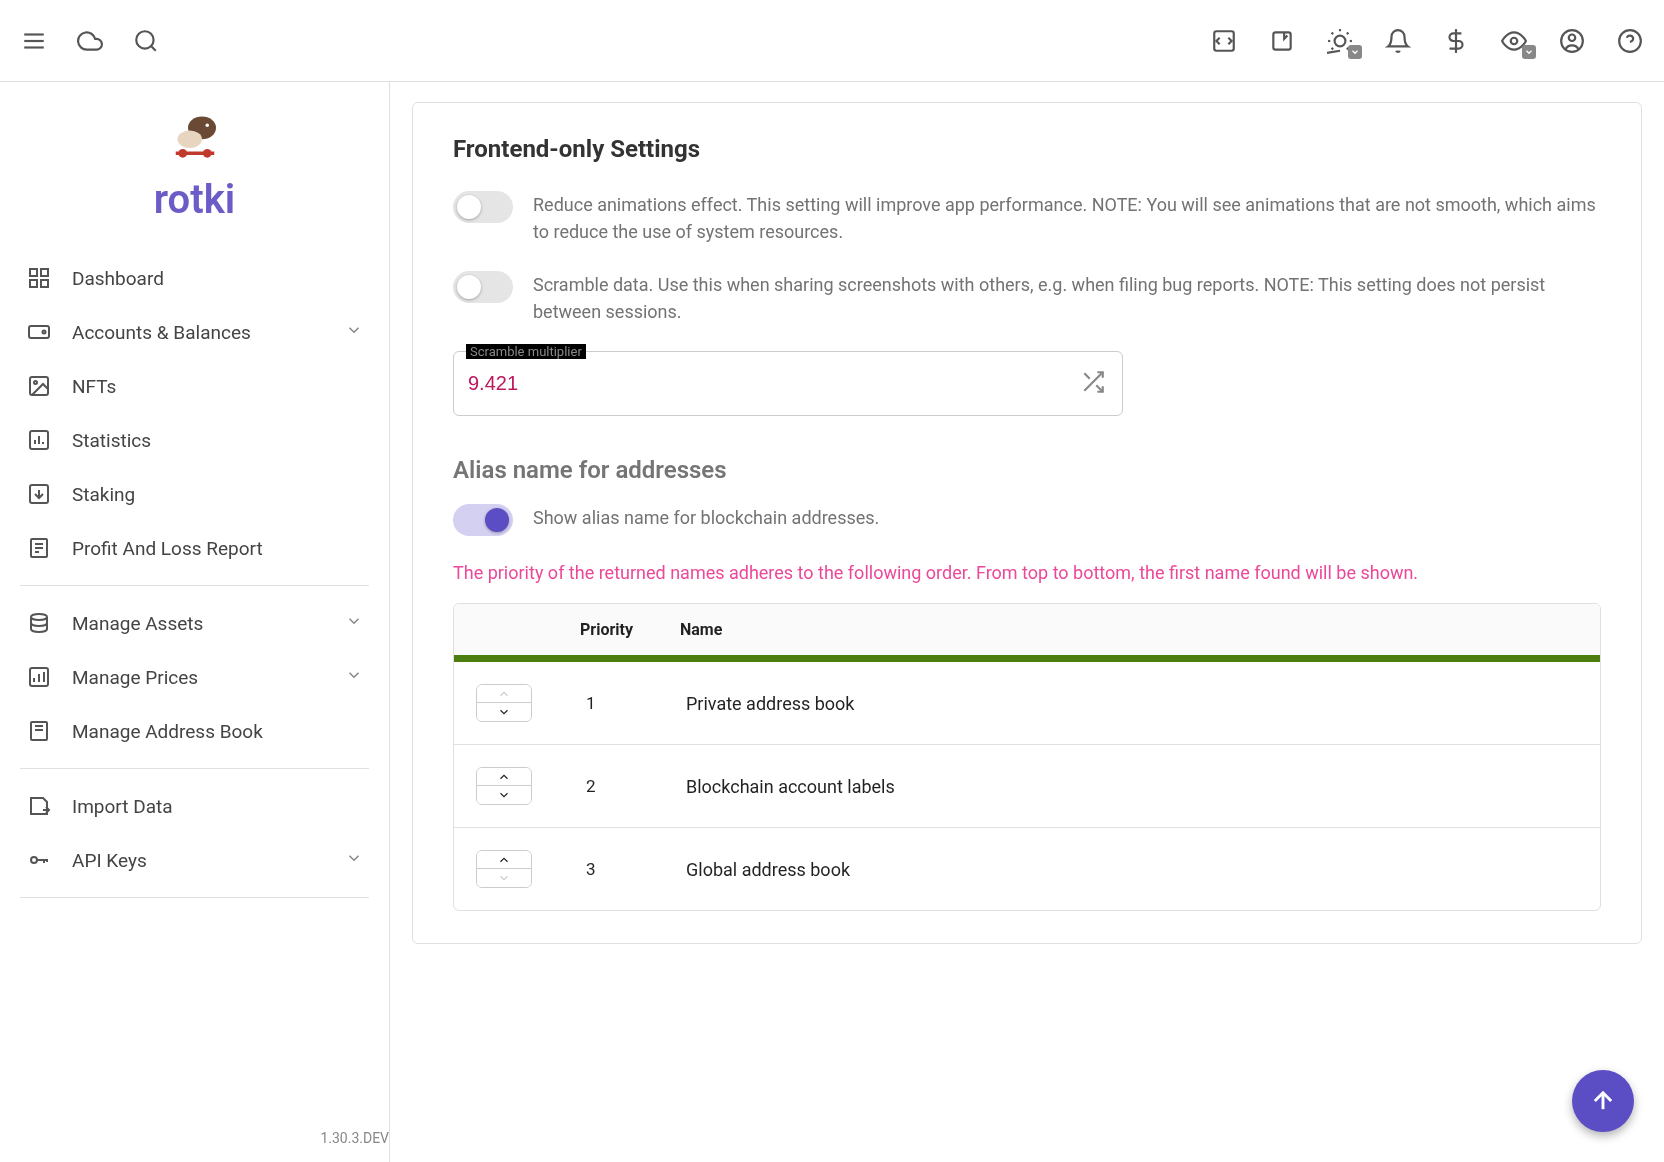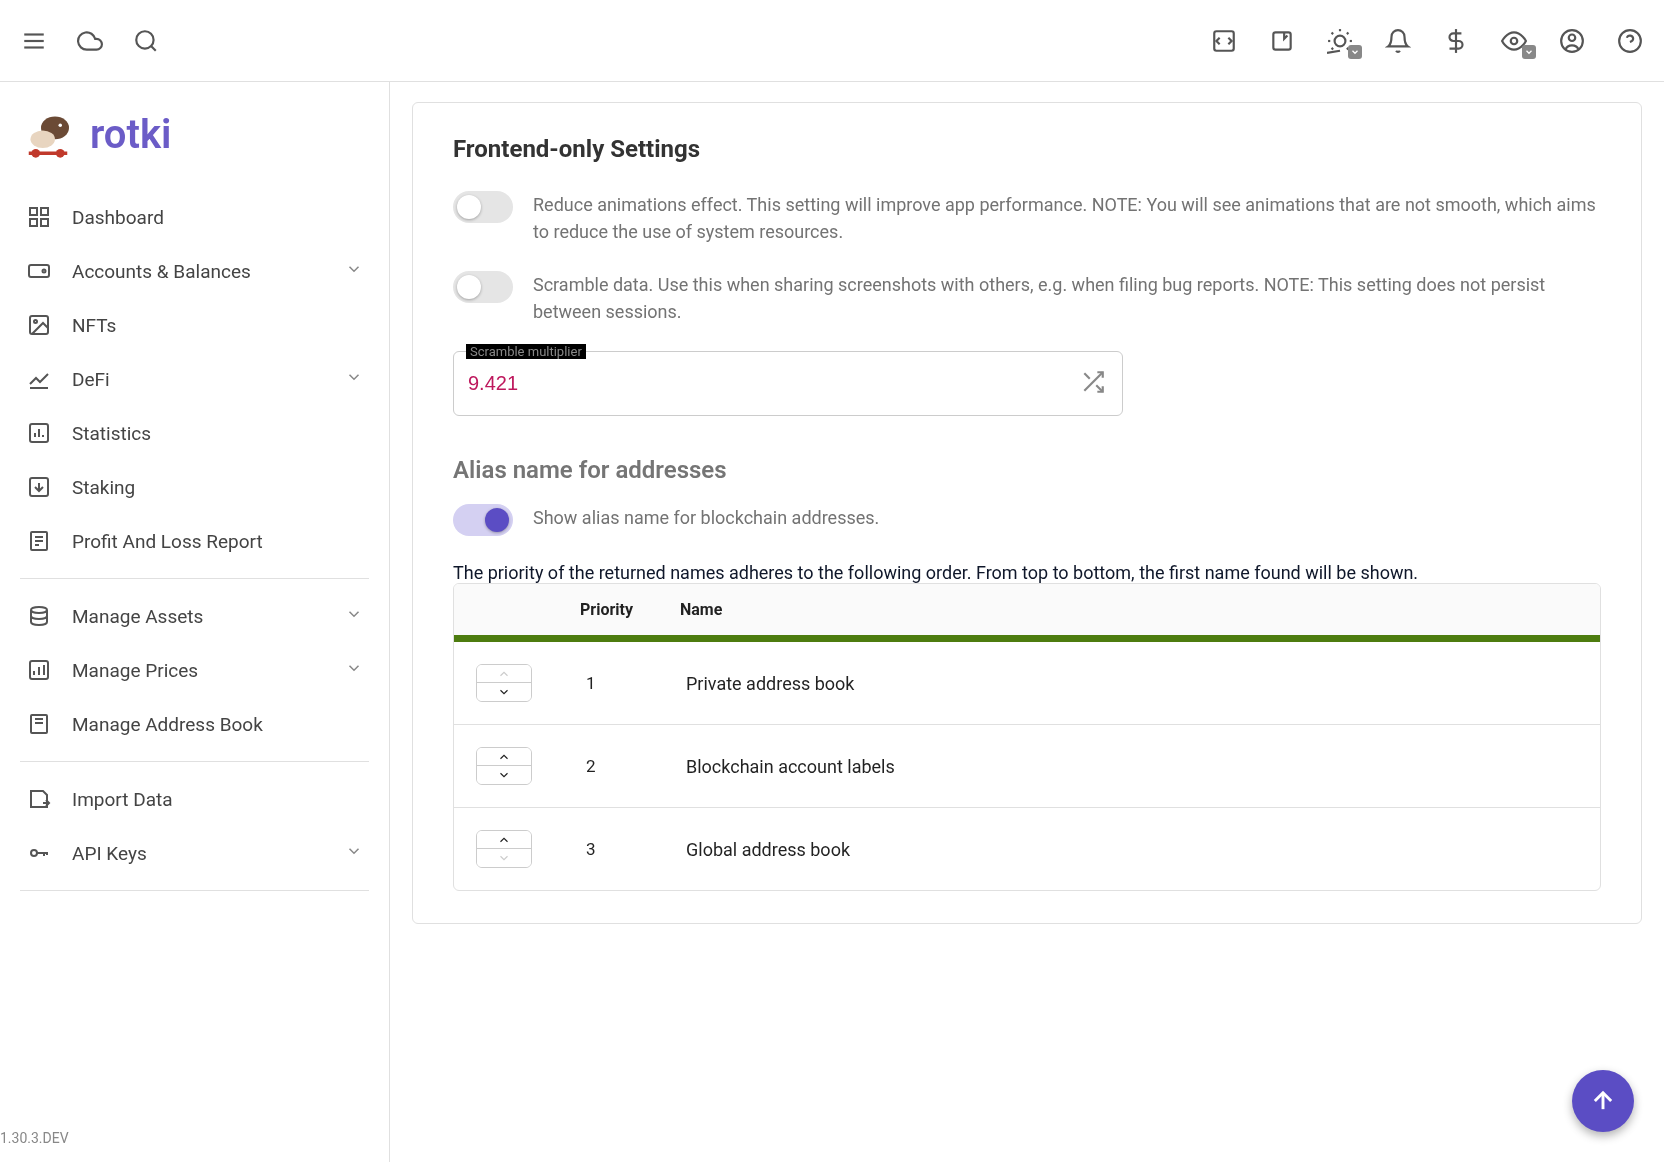--- a/index.html
+++ b/index.html
@@ -7,46 +7,46 @@
 .topbar { display: flex; align-items: center; height: 82px; padding: 0 20px; border-bottom: 1px solid #e0e0e0; }
 .topbar-left { display: flex; align-items: center; gap: 28px; }
 .topbar-right { display: flex; align-items: center; gap: 30px; margin-left: auto; }
 .icon-btn { width: 28px; height: 28px; display: flex; align-items: center; justify-content: center; cursor: pointer; color: #555; }
 .icon-btn svg { width: 26px; height: 26px; }
 .icon-wrap { position: relative; }
 .small-badge { position: absolute; bottom: -4px; right: -8px; width: 14px; height: 14px; background: #888; border-radius: 3px; display:flex; align-items:center; justify-content:center;}
 .small-badge svg { width:10px; height:10px; color:#fff;}
 .layout { display: flex; height: calc(100vh - 82px); }
 .sidebar { width: 390px; border-right: 1px solid #e0e0e0; padding-top: 24px; display:flex; flex-direction:column;}
-.logo-row { display: flex; align-items: center; gap: 14px; padding: 0 20px 28px 20px; }
+.logo-row { display: flex; align-items: center; gap: 14px; padding: 0 20px 28px 20px; flex-direction: column; }
 .logo-img { width: 56px; height: 56px; }
 .logo-text { font-size: 40px; font-weight: 600; color: #6b5cc7; }
 .nav { list-style: none; padding: 0 10px; }
 .nav-item { display: flex; align-items: center; gap: 20px; padding: 14px 16px; border-radius: 6px; cursor: pointer; color: #444; font-size: 19px; }
 .nav-item .nav-icon { width: 26px; height: 26px; display:flex; align-items:center; justify-content:center;}
 .nav-item .nav-icon svg { width: 24px; height: 24px; stroke: #555; }
 .nav-item .chev { margin-left: auto; color: #888; }
 .divider { height: 1px; background: #e0e0e0; margin: 10px 20px; }
-.version { text-align: left; color: #888; font-size: 14px; padding: 16px 0; margin-top:auto;}
+.version { text-align: right; color: #888; font-size: 14px; padding: 16px 0; margin-top:auto;}
 .main { flex: 1; padding: 20px 22px; overflow-y: auto; background: #fff; }
 .card { border: 1px solid #e0e0e0; border-radius: 6px; padding: 32px 40px; }
 .section-title { font-size: 24px; font-weight: 700; margin-bottom: 28px; color:#333; }
 .subsection-title { font-size: 24px; font-weight: 600; color: #757575; margin: 40px 0 20px 0; }
 .toggle-row { display: flex; gap: 20px; margin-bottom: 26px; align-items: flex-start; }
 .toggle { width: 60px; height: 32px; border-radius: 16px; background: #e5e5e5; position: relative; flex-shrink:0; cursor:pointer;}
 .toggle .knob { width: 24px; height: 24px; border-radius: 50%; background: #fff; position: absolute; top: 4px; left: 4px; box-shadow: 0 1px 3px rgba(0,0,0,0.3); }
 .toggle.on { background: #d4d0f2; }
 .toggle.on .knob { left: 32px; background: #5b4dc4; }
 .toggle-desc { font-size: 18px; color: #737373; line-height: 1.5; }
 .input-wrap { position: relative; border: 1px solid #ccc; border-radius: 6px; padding: 10px 14px 10px 14px; width: 670px; margin-top: 10px; }
 .input-label { position: absolute; top: -8px; left: 12px; background: #000000; padding: 0 4px; font-size: 13px; color: #888; }
 .input-field { border: none; outline: none; font-size: 20px; color: #be185d; width: calc(100% - 40px); padding: 10px 0; }
 .input-shuffle { position: absolute; right: 16px; top: 50%; transform: translateY(-50%); color: #888; cursor:pointer;}
 .input-shuffle svg { width: 26px; height: 26px; }
-.priority-desc { font-size: 18px; color: #0f172a; }
+.priority-desc { font-size: 18px; color: #ec4899; margin-bottom: 20px; }
 .priority-table { border: 1px solid #e0e0e0; border-radius: 6px; overflow: hidden; }
 .pt-head { display: flex; background: #fafafa; border-bottom: 7px solid #4d7c0f; font-weight: 700; font-size: 16px; }
 .pt-col-ctrl { width: 110px; padding: 16px; }
 .pt-col-prio { width: 100px; padding: 16px; }
 .pt-col-name { flex: 1; padding: 16px; }
 .pt-row { display: flex; border-bottom: 1px solid #e0e0e0; align-items: center; }
 .pt-row:last-child { border-bottom: none; }
 .pt-ctrl { width: 110px; padding: 22px; }
 .pt-prio { width: 100px; padding: 22px; font-size: 17px; }
 .pt-name { flex: 1; padding: 22px; font-size: 18px; }
@@ -201,32 +201,20 @@
               <rect x="3" y="3" width="18" height="18" rx="2"></rect>
               <circle cx="8.5" cy="8.5" r="1.5"></circle>
               <polyline points="21 15 16 10 5 21"></polyline>
             </svg>
           </span>
           <span>NFTs</span>
         </li>
       <li class="nav-item">
           <span class="nav-icon">
             <svg viewBox="0 0 24 24" fill="none" stroke="currentColor" stroke-width="2">
-              <polyline points="3 17 9 11 13 15 21 7"></polyline>
-              <line x1="3" y1="21" x2="21" y2="21"></line>
-            </svg>
-          </span>
-          <span>DeFi</span>
-          <span class="chev"><svg width="18" height="18" viewBox="0 0 24 24" fill="none" stroke="currentColor" stroke-width="2">
-              <polyline points="6 9 12 15 18 9"></polyline>
-            </svg></span>
-        </li>
-      <li class="nav-item">
-          <span class="nav-icon">
-            <svg viewBox="0 0 24 24" fill="none" stroke="currentColor" stroke-width="2">
               <rect x="3" y="3" width="18" height="18" rx="2"></rect>
               <line x1="8" y1="16" x2="8" y2="12"></line>
               <line x1="12" y1="16" x2="12" y2="8"></line>
               <line x1="16" y1="16" x2="16" y2="14"></line>
             </svg>
           </span>
           <span>Statistics</span>
         </li>
       <li class="nav-item">
           <span class="nav-icon">

